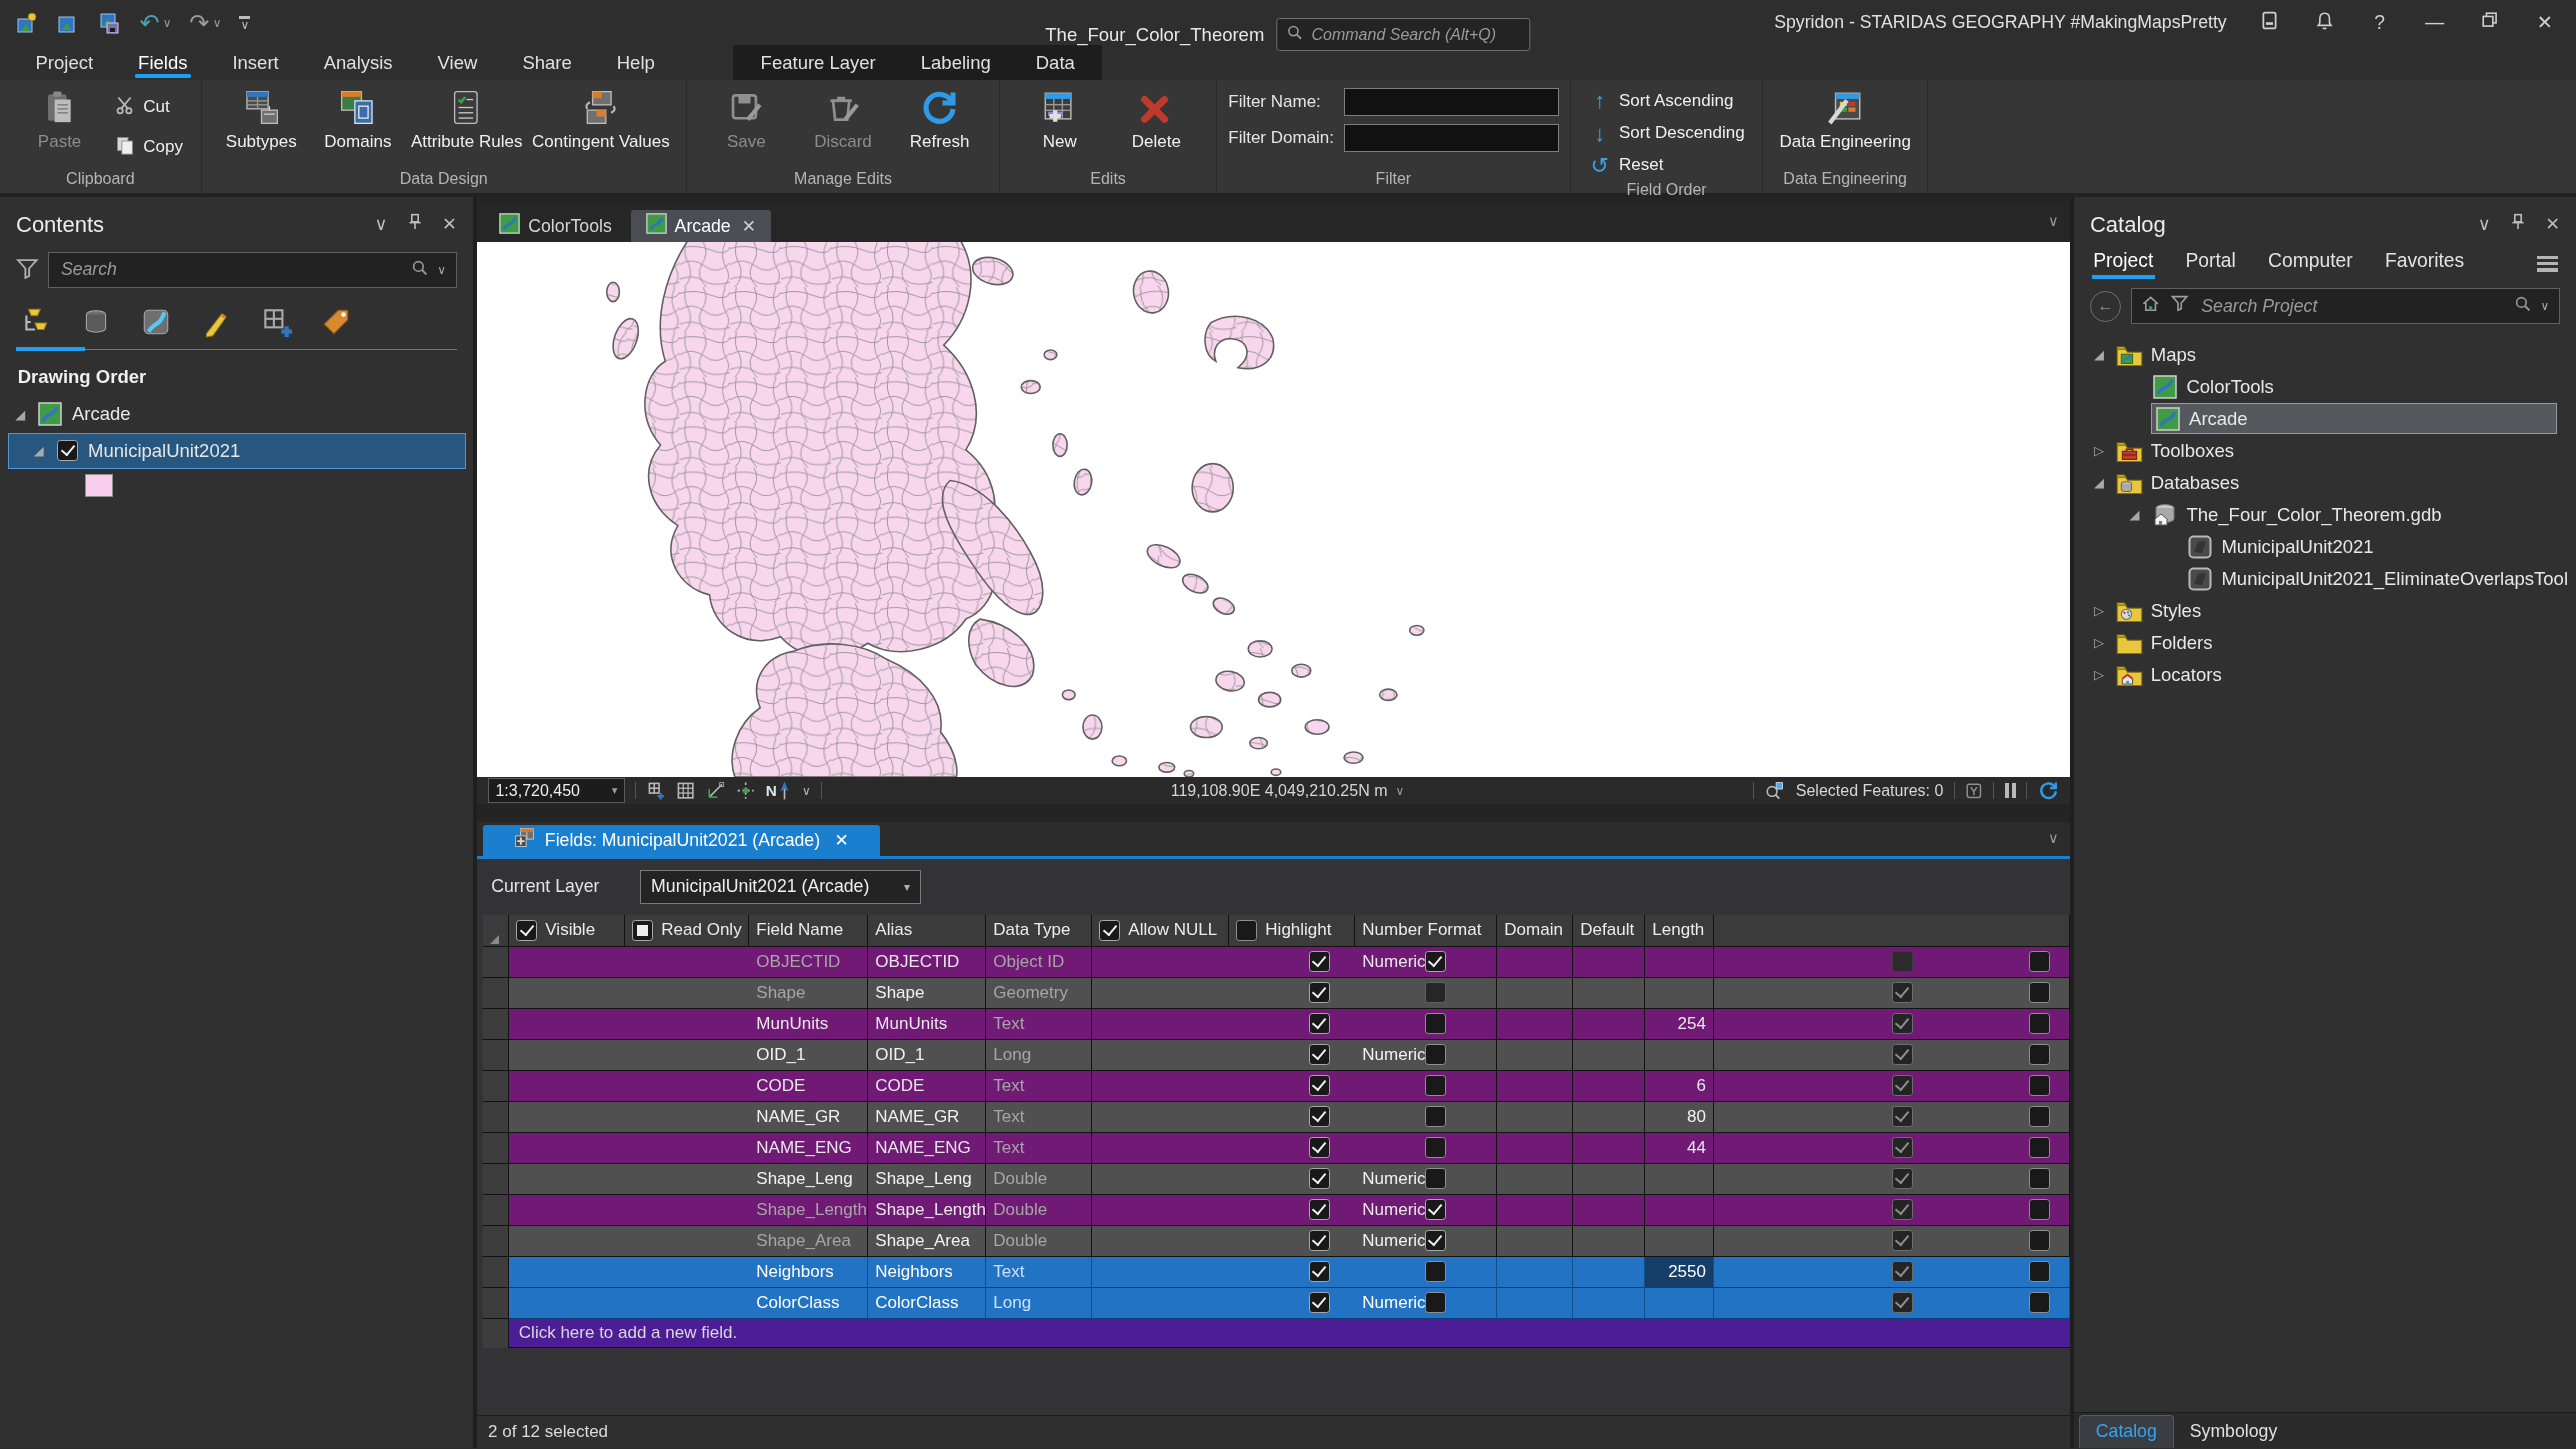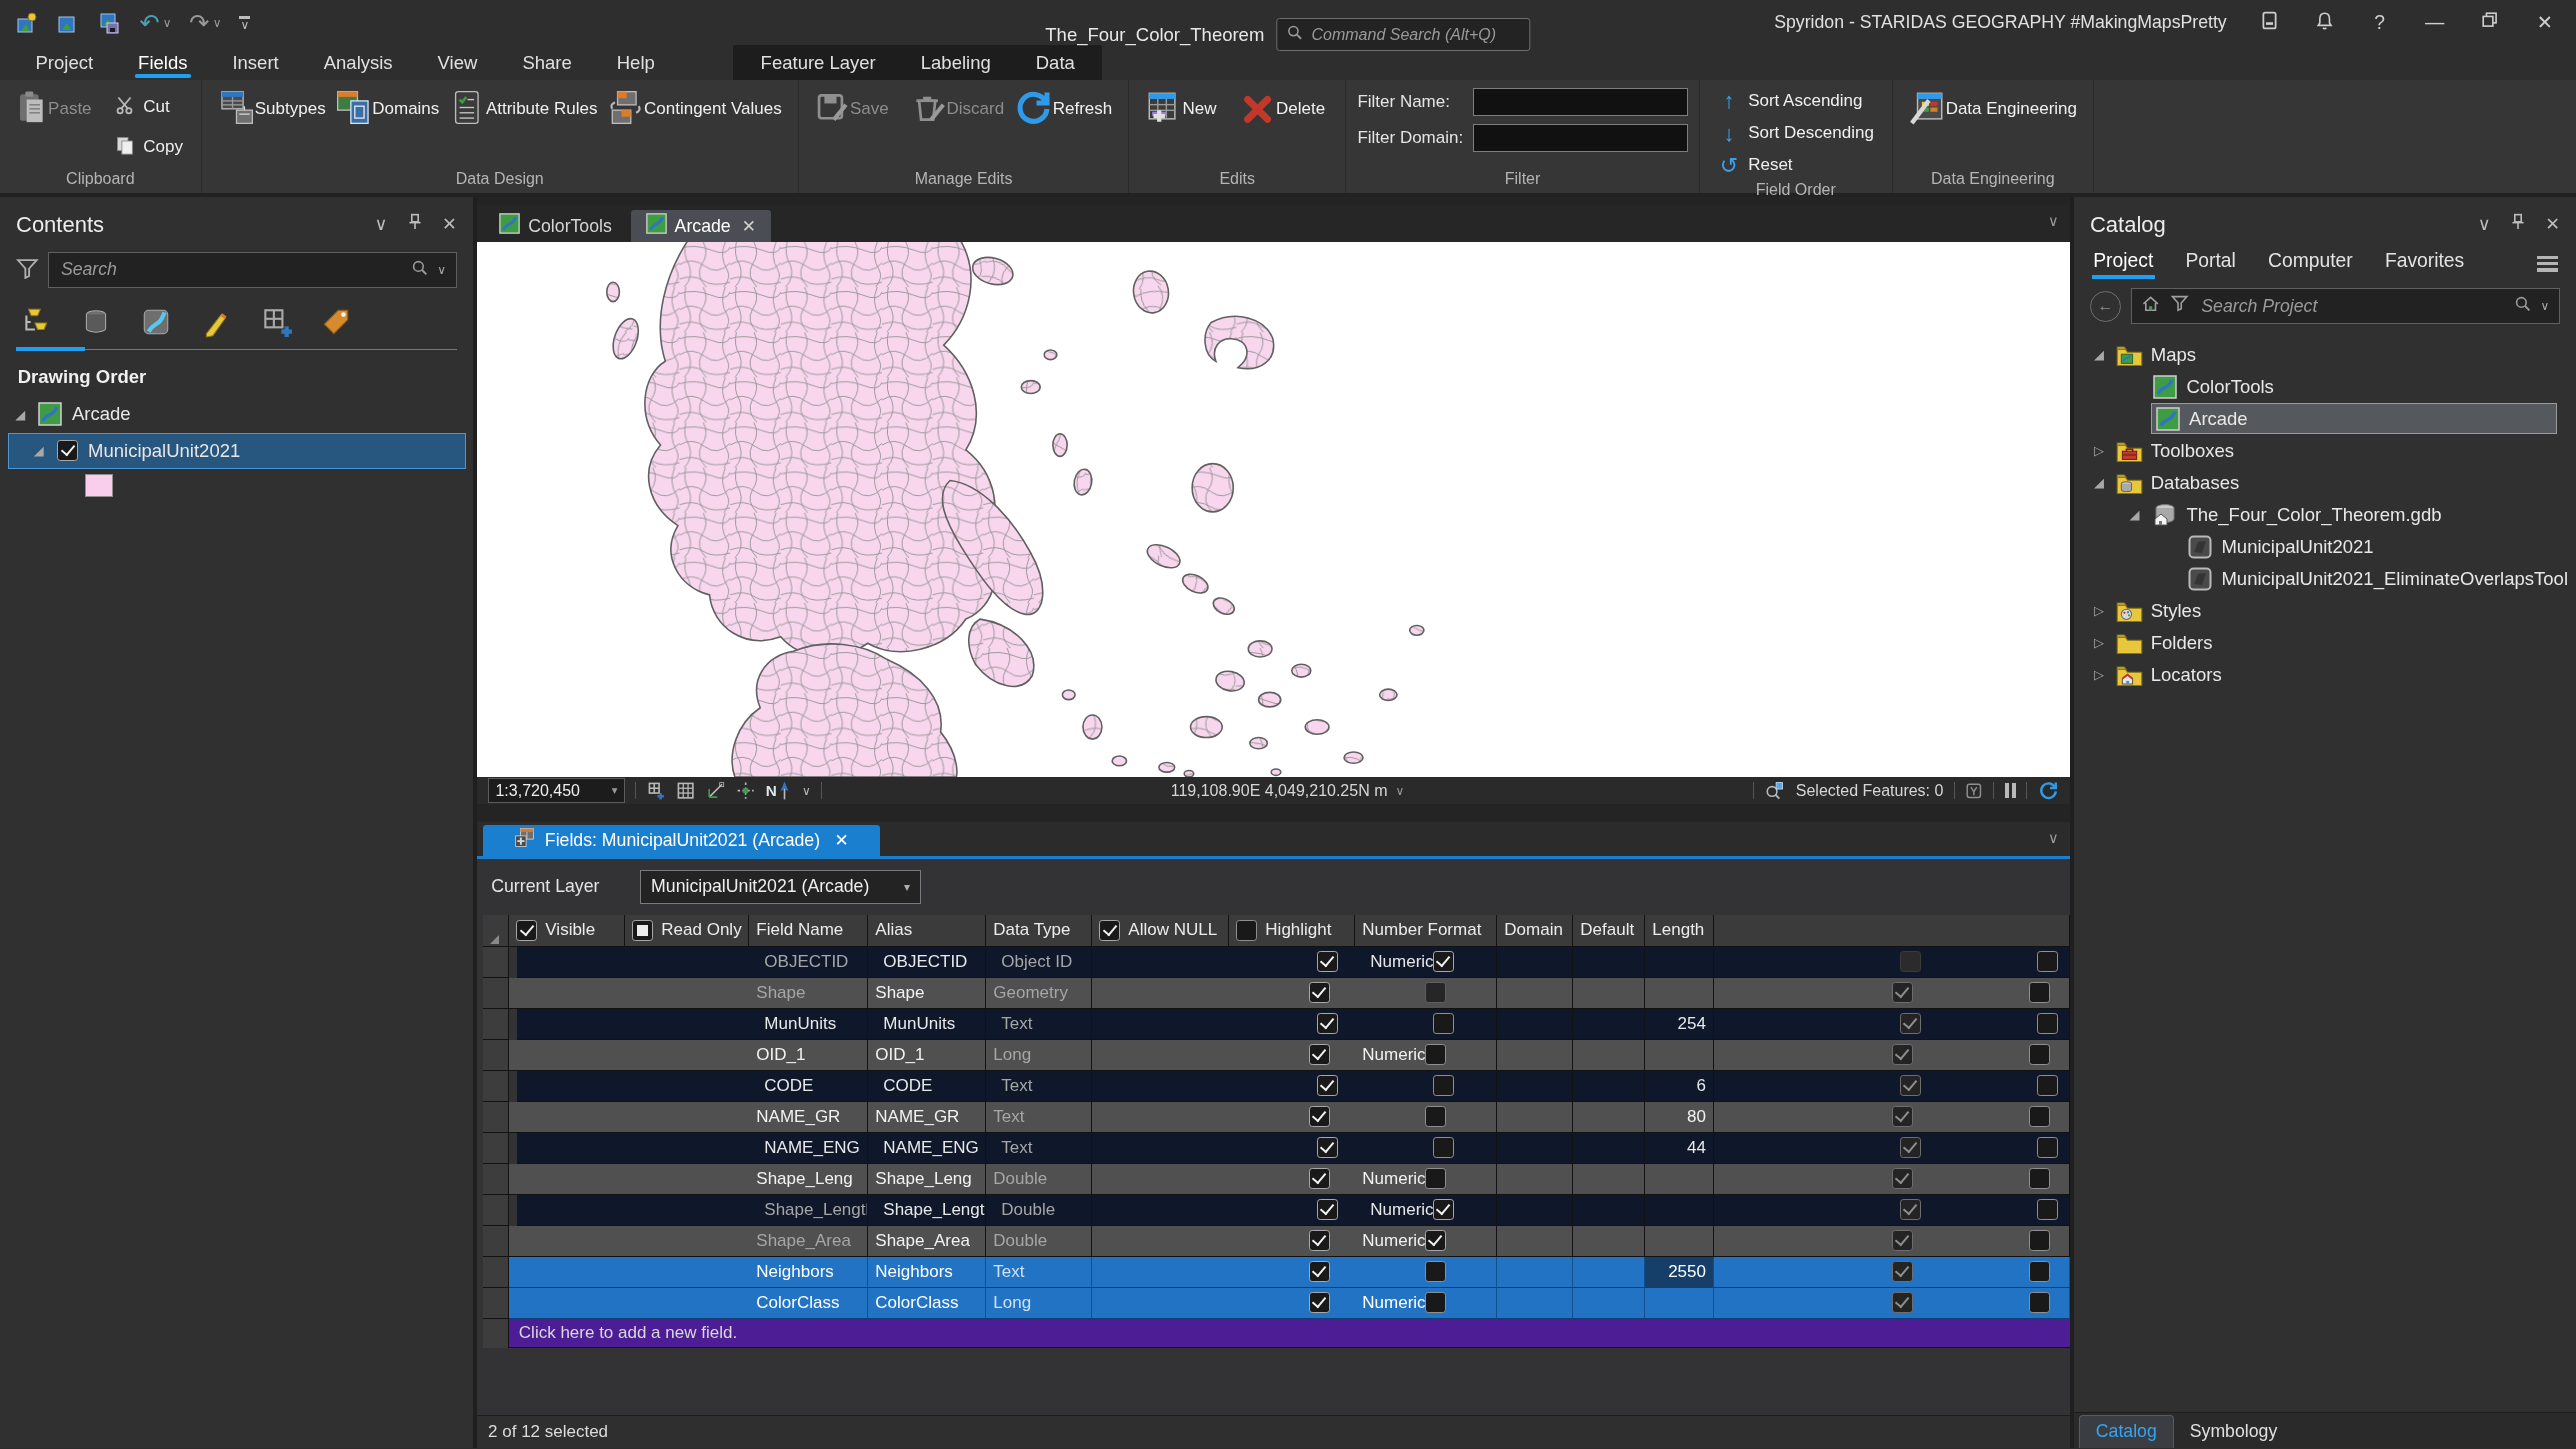--- a/index.html
+++ b/index.html
@@ -26,21 +26,21 @@
   .rtabs{height:35px;display:flex;align-items:stretch;background:#2e2e2e;padding-left:13px;}
   .rtab{display:flex;align-items:center;padding:0 22.5px;font-size:18.5px;color:#e0e0e0;position:relative;cursor:default;}
   .rtab.active{color:#fff;}
   .rtab.active::after{content:"";position:absolute;left:19.3px;right:19.3px;bottom:1.6px;height:4px;background:#1e9ff2;border-radius:1.6px;}
   .ctx{margin-left:56px;background:#1d1d1d;display:flex;border-radius:2.4px 2.4px 0 0;padding:0 4.8px;}
   
   .ribbon{height:113px;background:#363636;display:flex;border-bottom:4.8px solid #222;}
   .rgroup{display:flex;flex-direction:column;border-right:0.8px solid #2a2a2a;}
   .rg-body{flex:1;display:flex;align-items:flex-start;padding:4.8px 11.3px 0;}
   .rg-label{font-size:16px;color:#b5b5b5;text-align:center;padding:1.6px 0 4.8px;}
-  .rbL{display:flex;flex-direction:row;align-items:center;min-width:87px;padding:1.6px 4.8px;font-size:17px;line-height:19.3px;text-align:center;color:#f0f0f0;}
+  .rbL{display:flex;flex-direction:column;align-items:center;min-width:87px;padding:1.6px 4.8px;font-size:17px;line-height:19.3px;text-align:center;color:#f0f0f0;}
   .rbL .ric{height:43px;display:flex;align-items:center;justify-content:center;margin-bottom:2.4px;}
   .rbL.disabled,.rbS.disabled{color:#8d8d8d;}
   .rbS{display:flex;align-items:center;gap:8px;font-size:17px;color:#f0f0f0;padding:4px 6.4px;}
   .filterrows{display:flex;flex-direction:column;gap:8px;padding-top:3.2px;}
   .frowlab{display:flex;align-items:center;gap:9.7px;font-size:17px;color:#e4e4e4;}
   .frowlab .lab{width:106px;}
   .finput{width:203px;height:26px;background:#111;border:0.8px solid #7e7e7e;color:#eee;font-size:16px;font-family:inherit;padding:0 4.8px;}
   .ordercol{display:flex;flex-direction:column;gap:3.2px;padding-top:1.6px;}
   .bluearrow{color:#3aa0e8;font-size:22px;width:22.5px;text-align:center;line-height:21px;}
   
@@ -101,21 +101,21 @@
   .cldrop .caret{margin-left:auto;color:#b0b0b0;font-size:12px;}
   .ftable{margin-left:6.4px;font-size:17px;}
   .frow{display:grid;grid-template-columns:26px 116px 124px 119px 118px 106px 137px 126px 142px 76px 72px 69px minmax(0,1fr);height:31px;}
   .frow.head{height:32px;}
   .fc{display:flex;align-items:center;gap:8px;padding:0 7.2px;border-right:0.8px solid #121212;border-bottom:0.8px solid #121212;overflow:hidden;white-space:nowrap;box-sizing:border-box;}
   .frow.head .fc{background:#3b3b3b;color:#ececec;}
   .fc.sel{background:#3d3d3d;padding:0;}
   .fc.center{justify-content:center;}
   .fc.num{justify-content:flex-end;}
   .fc.dim{color:#9f9f9f;}
-  .frow.dark .fc:not(.sel){background:#0f172a;color:#e8e8e8;margin-left:8px;}
+  .frow.dark .fc:not(.sel){background:#701a75;color:#e8e8e8;}
   .frow.light .fc:not(.sel){background:#505050;color:#f2f2f2;}
   .frow.dark .fc.dim,.frow.light .fc.dim{color:#a6a6a6;}
   .frow.selected .fc:not(.sel){background:#2273c4;color:#fff;border-right-color:#10508e;border-bottom-color:#0d3f70;}
   .frow.selected .fc.dim{color:#cfe2f4;}
   .frow.selected .fc.val{background:#153f68;}
   .frow .fname.dimname{color:#a6a6a6;}
   .corner-tri{width:0;height:0;border-left:9.7px solid transparent;border-bottom:9.7px solid #8a8a8a;margin:17.7px 0 0 6.4px;}
   .addrow{display:grid;grid-template-columns:26px minmax(0,1fr);height:29px;margin-left:6.4px;}
   .addrow .asel{background:#3d3d3d;border-right:0.8px solid #121212;}
   .addrow .alab{background:#4c1d95;color:#d9d9d9;display:flex;align-items:center;padding-left:9.7px;font-size:17px;border-bottom:0.8px solid #121212;}

